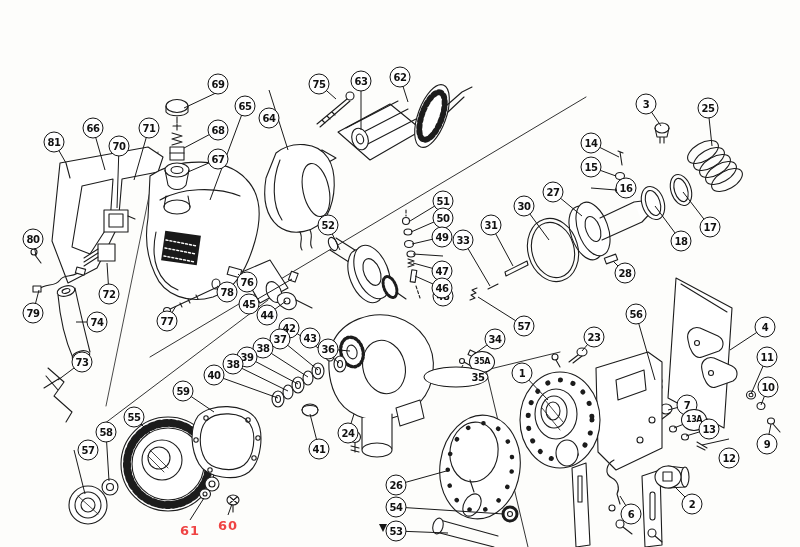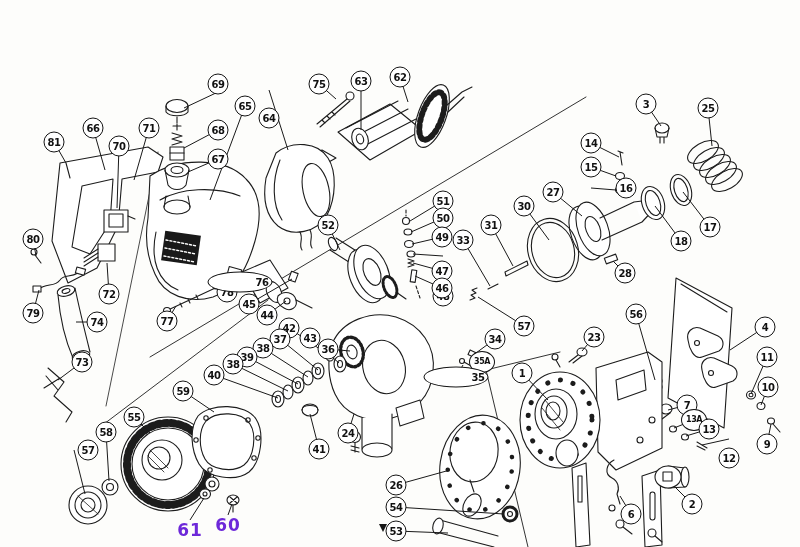--- a/index.html
+++ b/index.html
@@ -16,22 +16,22 @@
   
   #canvas{position:absolute;left:0;top:0;width:800px;height:547px;}
   svg{position:absolute;left:0;top:0;}
   #art path,#art ellipse,#art circle,#art rect,#art line,#art polyline{vector-effect:non-scaling-stroke;}
   #leader-layer line{stroke:#1a1a1a;stroke-width:1;}
   .balloon{position:absolute;width:19px;height:19px;border:1.4px solid #141414;border-radius:50%;
            background:#fff;display:flex;align-items:center;justify-content:center;
            font-size:10px;font-weight:bold;transform:translate(-50%,-50%);line-height:1;
            letter-spacing:-0.5px;}
   .balloon.wide{width:24px;height:20px;font-size:8px;}
-  .plainlabel{position:absolute;font-size:17px;font-weight:bold;transform:translate(-50%,-50%);
-              letter-spacing:1px;color:#6d28d9;}
+  .plainlabel{position:absolute;font-size:13px;font-weight:bold;transform:translate(-50%,-50%);
+              letter-spacing:1px;color:#ef4444;}
 </style>
 </head>
 <body>
 
 <div id="page">
 
 
   <div id="canvas">
 
     <svg id="art" width="800" height="547" viewBox="0 0 800 547">
@@ -447,21 +447,21 @@
         <div class="balloon" style="left: 709px; top: 429px;">13</div>
         <div class="balloon" style="left: 729px; top: 458px;">12</div>
         <div class="balloon" style="left: 767px; top: 444px;">9</div>
         <div class="balloon" style="left: 33px; top: 239px;">80</div>
         <div class="balloon" style="left: 33px; top: 313px;">79</div>
         <div class="balloon" style="left: 109px; top: 294px;">72</div>
         <div class="balloon" style="left: 97px; top: 322px;">74</div>
         <div class="balloon" style="left: 82px; top: 362px;">73</div>
         <div class="balloon" style="left: 167px; top: 321px;">77</div>
         <div class="balloon" style="left: 227px; top: 292px;">78</div>
-        <div class="balloon" style="left: 240px; top: 282px; padding-left: 44px;">76</div>
+        <div class="balloon" style="left: 247px; top: 282px;">76</div>
         <div class="balloon" style="left: 249px; top: 304px;">45</div>
         <div class="balloon" style="left: 267px; top: 315px;">44</div>
         <div class="balloon" style="left: 289px; top: 328px;">42</div>
         <div class="balloon" style="left: 310px; top: 338px;">43</div>
         <div class="balloon" style="left: 280px; top: 339px;">37</div>
         <div class="balloon" style="left: 328px; top: 349px;">36</div>
         <div class="balloon" style="left: 263px; top: 348px;">38</div>
         <div class="balloon" style="left: 247px; top: 357px;">39</div>
         <div class="balloon" style="left: 233px; top: 364px;">38</div>
         <div class="balloon" style="left: 214px; top: 375px;">40</div>

